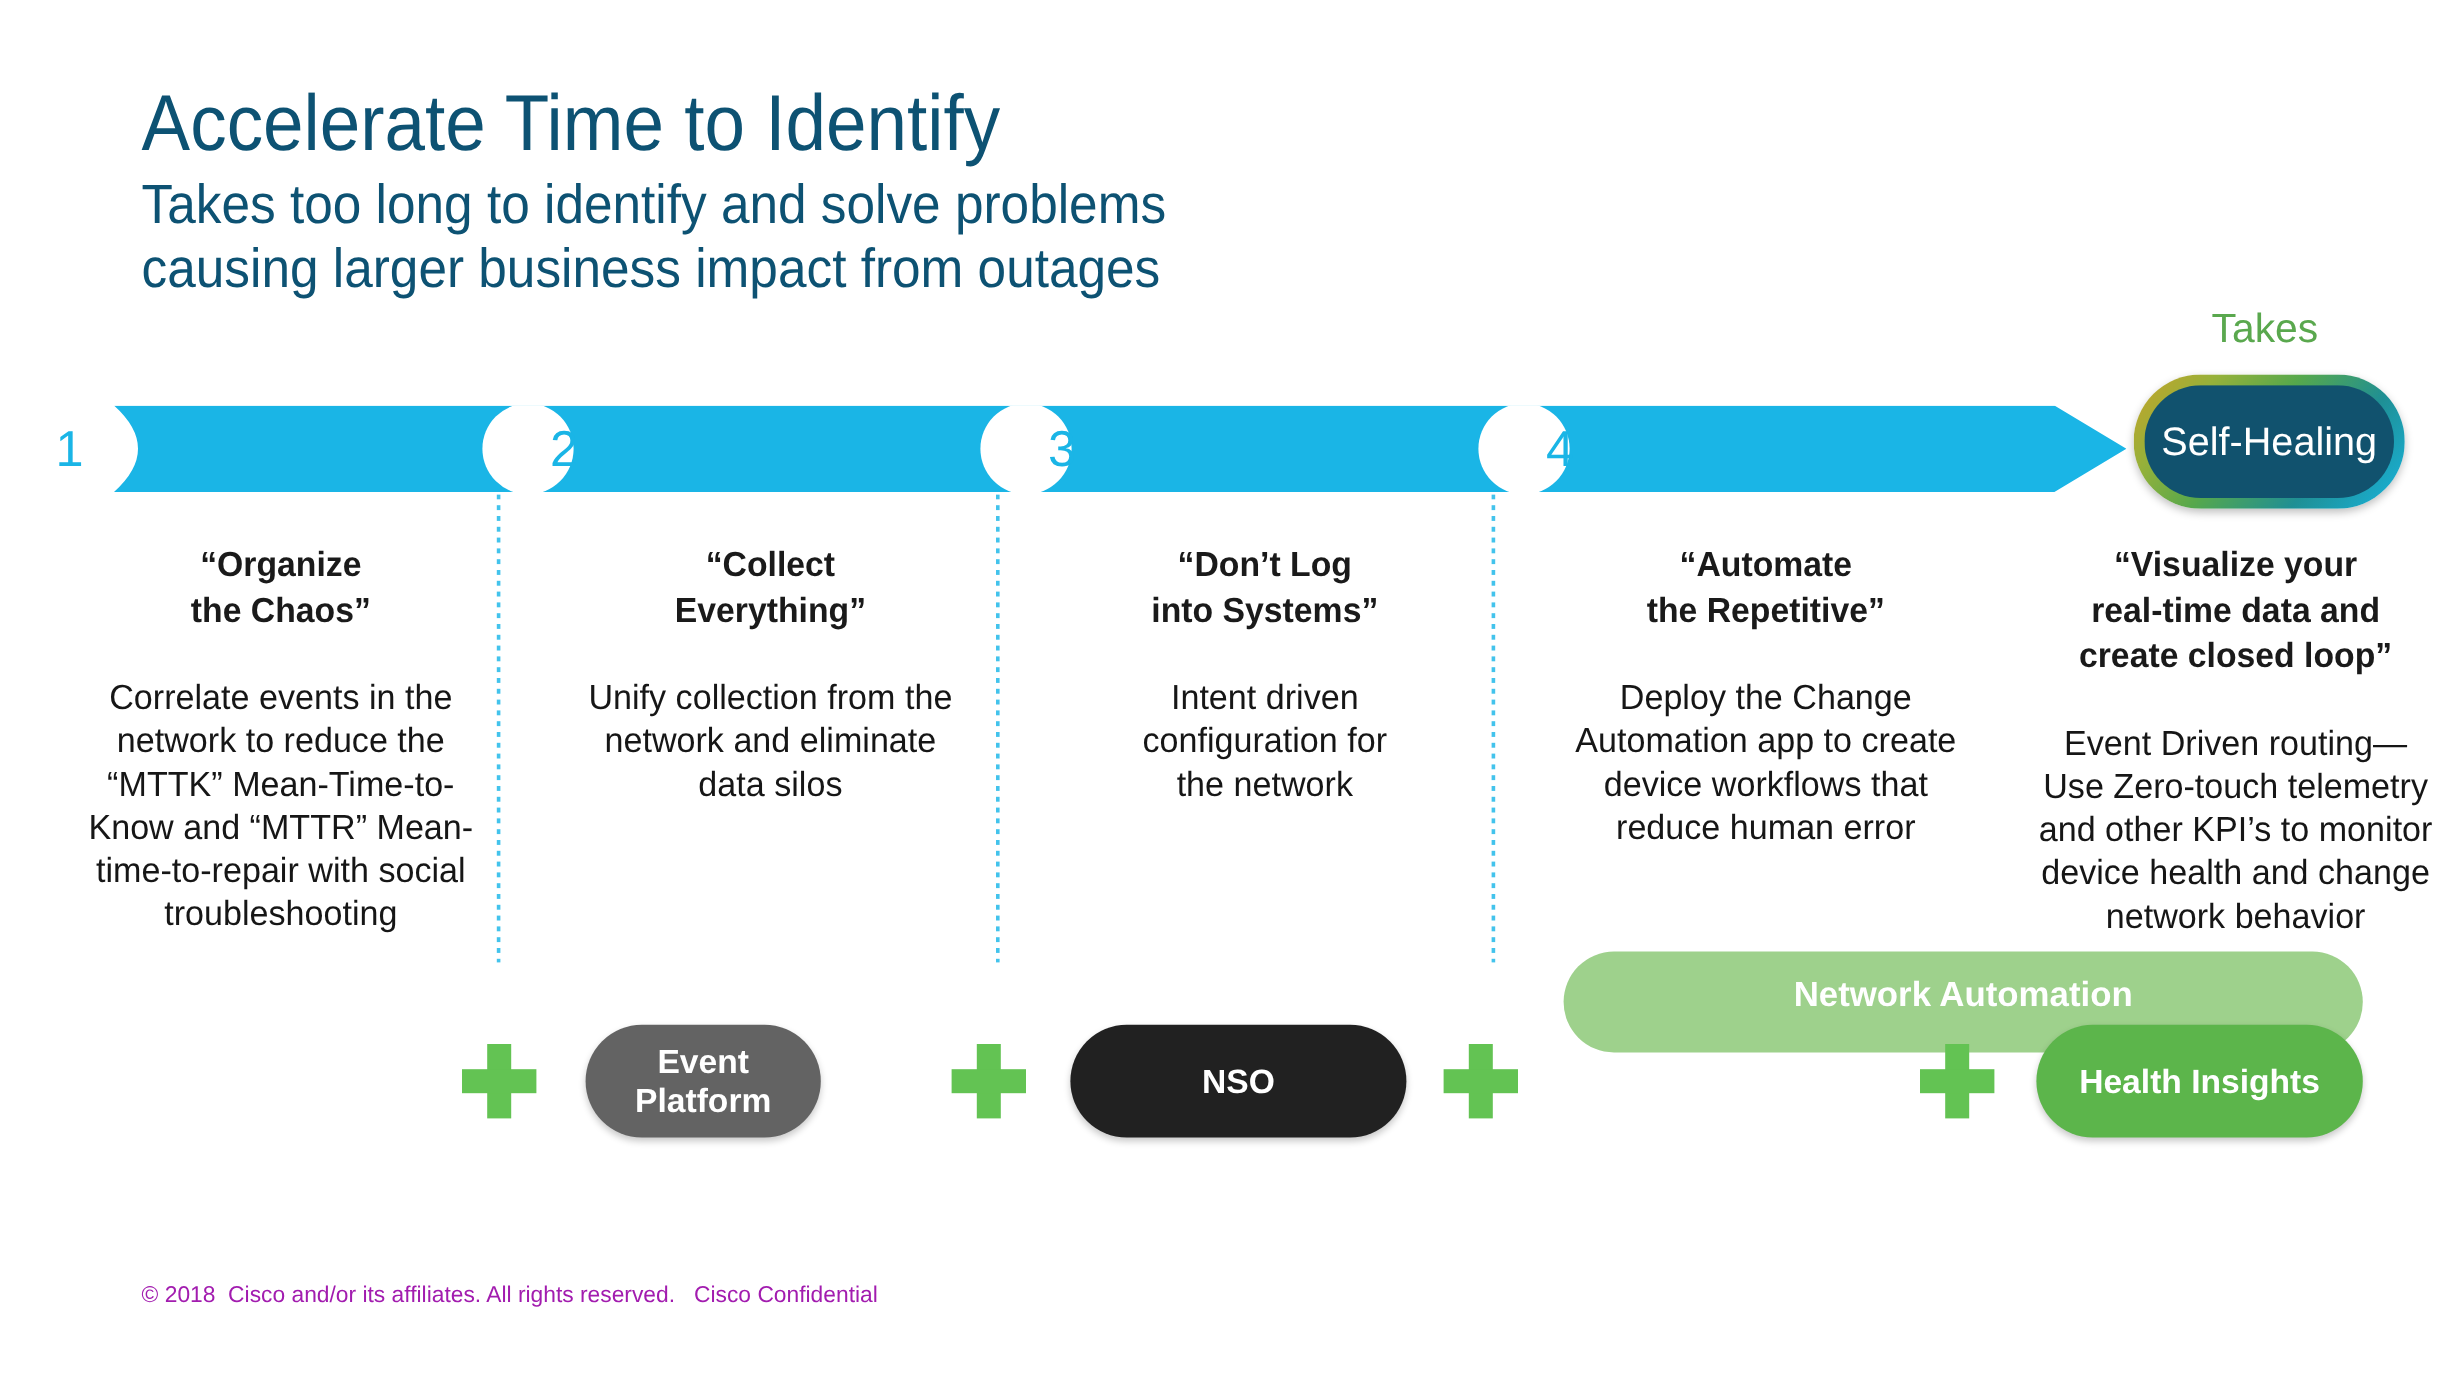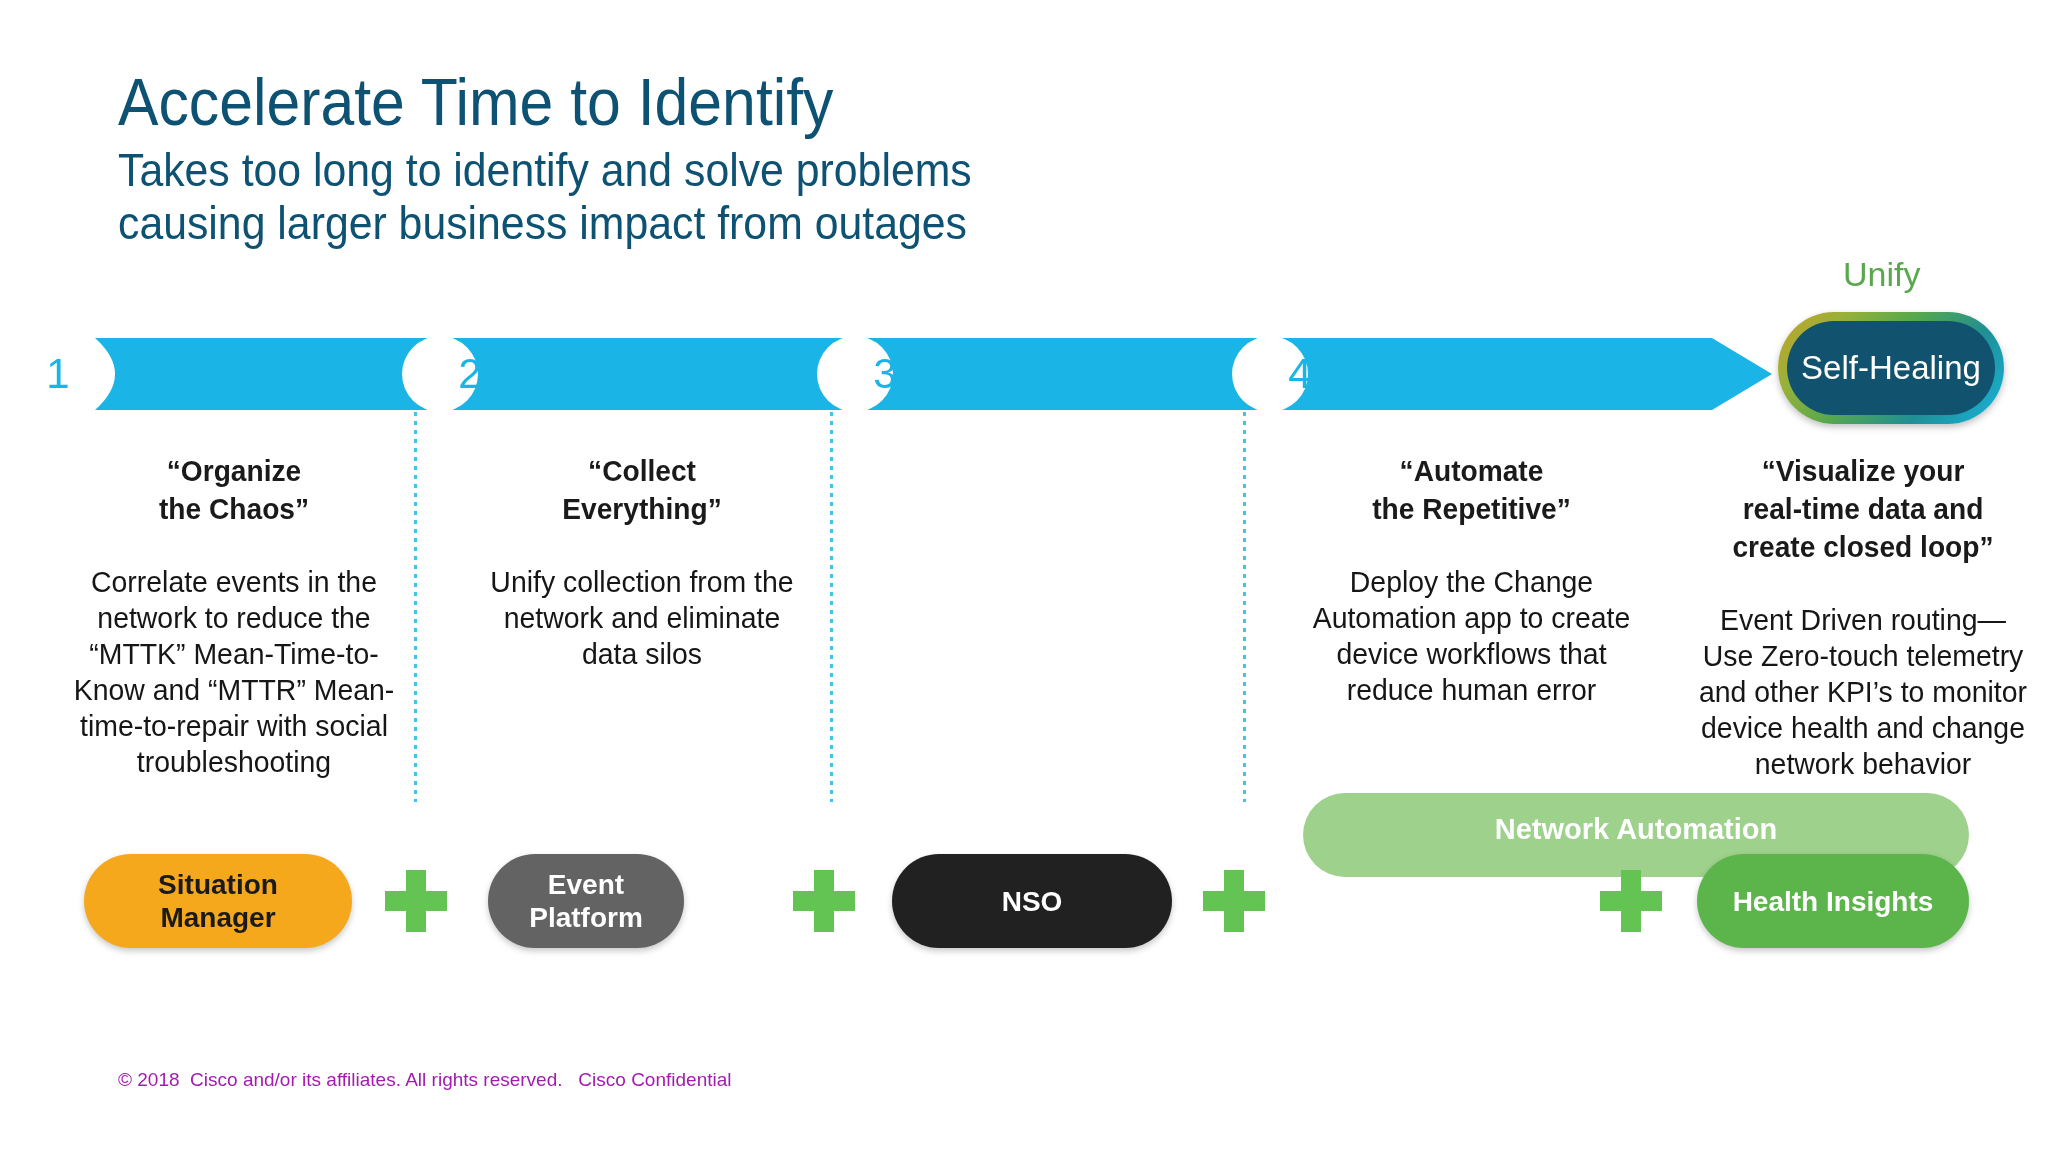--- a/index.html
+++ b/index.html
@@ -229,21 +229,21 @@
 </style>
 </head>
 <body>
 
 <div id="title-block">
   <div id="slide-title">Accelerate Time to Identify</div>
   <div id="slide-subtitle">Takes too long to identify and solve problems
 causing larger business impact from outages</div>
 </div>
 
-<div id="goal-label">Unify</div>
+<div id="goal-label">Takes</div>
 
 <div id="arrow-bar-wrap">
   <svg id="arrow-bar-svg" width="2048" height="72" viewBox="0 0 2048 72" xmlns="http://www.w3.org/2000/svg">
     <defs>
       <clipPath id="notch-clip">
         <path d="M95,0 H1712 L1772,36 L1712,72 H95 Q135,36 95,0 Z"></path>
       </clipPath>
     </defs>
     <g clip-path="url(#notch-clip)">
       <rect x="0" y="0" width="2048" height="72" fill="#1ab5e6"></rect>
@@ -279,20 +279,27 @@
 time-to-repair with social
 troubleshooting</div>
   </div>
   <div class="column" style="left:448px; width:340px">
     <div class="col-heading">“Collect
 Everything”</div>
     <div class="col-body">Unify collection from the
 network and eliminate
 data silos</div>
   </div>
+  <div class="column" style="left:860px; width:340px">
+    <div class="col-heading">“Don’t Log
+into Systems”</div>
+    <div class="col-body">Intent driven
+configuration for
+the network</div>
+  </div>
   <div class="column" style="left:1275px; width:345px">
     <div class="col-heading">“Automate
 the Repetitive”</div>
     <div class="col-body">Deploy the Change
 Automation app to create
 device workflows that
 reduce human error</div>
   </div>
   <div class="column" style="left:1665px; width:348px">
     <div class="col-heading">“Visualize your
@@ -302,22 +309,20 @@
 Use Zero-touch telemetry
 and other KPI’s to monitor
 device health and change
 network behavior</div>
   </div>
 </div>
 
 <div id="pill-row">
   <div id="banner-network-automation">Network Automation</div>
 
-  <div class="product-pill" id="pill-situation-manager">Situation
-Manager</div>
   <div class="plus-icon" id="plus-1"></div>
 
   <div class="product-pill" id="pill-data-platform">Event
 Platform</div>
   <div class="plus-icon" id="plus-2"></div>
 
   <div class="product-pill" id="pill-nso">NSO</div>
   <div class="plus-icon" id="plus-3"></div>
 
   <div class="plus-icon" id="plus-4"></div>

